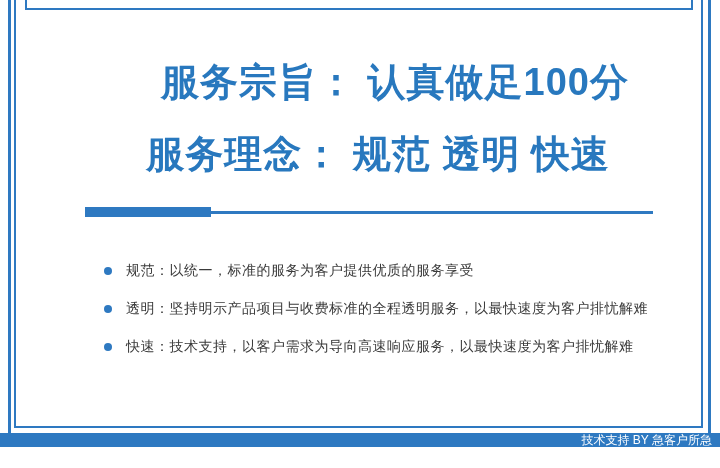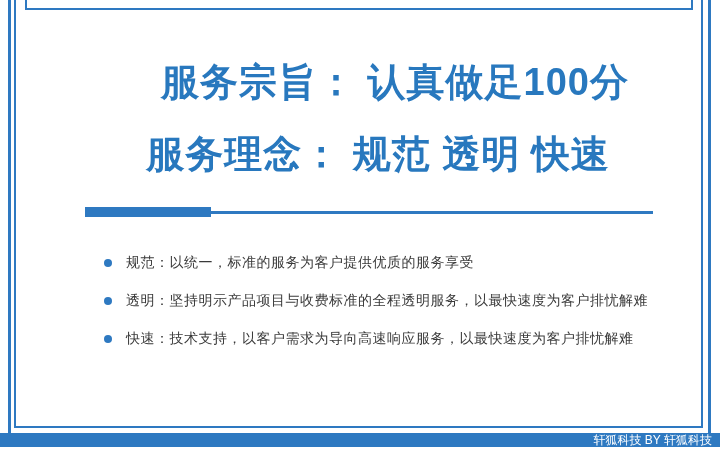--- a/index.html
+++ b/index.html
@@ -34,21 +34,21 @@
     letter-spacing:1px;white-space:nowrap;
   }
   .title.line1{top:60px;margin-left:35px;}
   .title.line2{top:132px;padding-left:36px;}
   
   .divider{position:absolute;left:85px;top:207px;width:568px;height:10px;}
   .divider .thick{position:absolute;left:0;top:0;width:126px;height:10px;background:var(--accent);}
   .divider .thin{position:absolute;left:126px;right:0;top:4px;height:3px;background:var(--accent);}
   
   .bullets{position:absolute;left:104px;top:250px;right:30px;}
-  .bullet-row{display:flex;align-items:center;height:26px;margin-bottom:12px;}
+  .bullet-row{display:flex;align-items:center;height:26px;margin-bottom:12px;margin-top:8px;}
   .bullet-dot{flex:0 0 8px;width:8px;height:8px;border-radius:50%;background:var(--accent);margin-right:14px;}
   .bullet-text{font-size:14px;color:var(--text);white-space:nowrap;letter-spacing:0.5px;}
   
   .footer-bar{
     position:absolute;left:0;top:433px;width:720px;height:14px;
     background:var(--accent);color:var(--footer-text);
     font-size:12px;line-height:14px;text-align:right;padding-right:8px;
     white-space:nowrap;
   }
 </style>
@@ -78,13 +78,13 @@
   <div class="bullet-row">
     <span class="bullet-dot"></span>
     <span class="bullet-text">透明：坚持明示产品项目与收费标准的全程透明服务，以最快速度为客户排忧解难</span>
   </div>
   <div class="bullet-row">
     <span class="bullet-dot"></span>
     <span class="bullet-text">快速：技术支持，以客户需求为导向高速响应服务，以最快速度为客户排忧解难</span>
   </div>
 </div>
 
-<div class="footer-bar">轩狐科技 BY  轩狐科技</div>
+<div class="footer-bar">技术支持 BY  急客户所急</div>
 
 </body></html>

